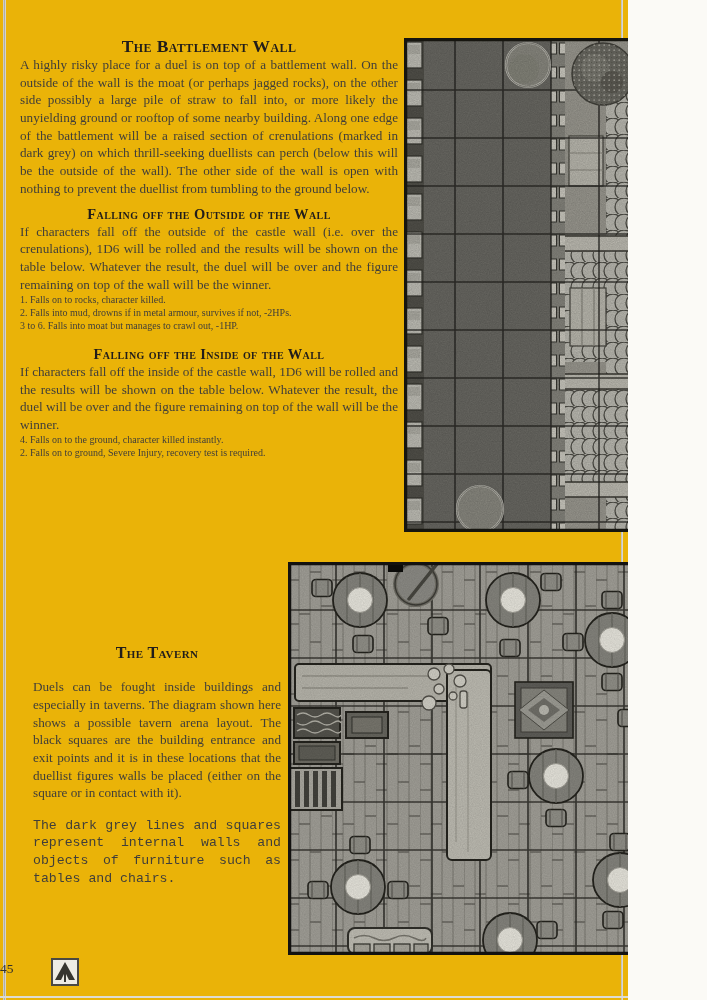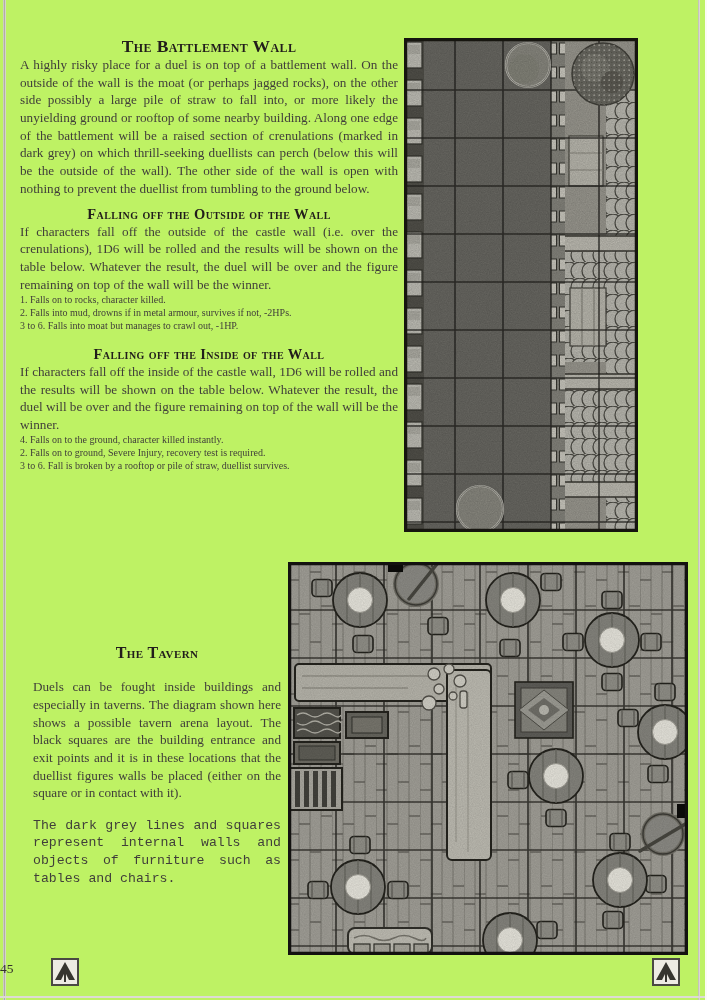--- a/index.html
+++ b/index.html
@@ -1,16 +1,16 @@
 <!DOCTYPE html>
 <html><head>
 <meta charset="utf-8">
 <style>
   html,body{margin:0;padding:0;background:#fbfaf6;}
-  .page{position:relative;width:705px;height:1000px;background:#bef264;overflow:hidden;
+  .page{position:relative;width:628px;height:1000px;background:#eab308;overflow:hidden;
         font-family:"Liberation Serif", serif;color:#3b3936;}
   .edge-left{position:absolute;left:3px;top:0;bottom:0;width:3px;
              background:linear-gradient(to right,#dcdad2,#b0aea6,#e9e7df);}
   .edge-right{position:absolute;right:5px;top:0;bottom:0;width:2px;
               background:linear-gradient(to left,#e4e2da,#bab8b0);}
   .edge-bottom{position:absolute;left:0;right:0;bottom:2px;height:2px;background:#dddbd3;}
 
   .text-col{position:absolute;left:20px;top:36px;width:378px;}
   .tavern-col{position:absolute;left:33px;top:644px;width:248px;}
 
@@ -60,21 +60,20 @@
     <h2 class="m-h2a">Falling off the Outside of the Wall</h2>
     <p class="body m-p2">If characters fall off the outside of the castle wall (i.e. over the crenulations), 1D6 will be rolled and the results will be shown on the table below. Whatever the result, the duel will be over and the figure remaining on top of the wall will be the winner.</p>
     <p class="li m-li1">1. Falls on to rocks, character killed.</p>
     <p class="li m-li">2. Falls into mud, drowns if in metal armour, survives if not, -2HPs.</p>
     <p class="li m-li">3 to 6.  Falls into moat but manages to crawl out, -1HP.</p>
 
     <h2 class="m-h2b">Falling off the Inside of the Wall</h2>
     <p class="body m-p2">If characters fall off the inside of the castle wall, 1D6 will be rolled and the results will be shown on the table below. Whatever the result, the duel will be over and the figure remaining on top of the wall will be the winner.</p>
     <p class="li m-li1">4. Falls on to the ground, character killed instantly.</p>
     <p class="li m-li">2. Falls on to ground, Severe Injury, recovery test is required.</p>
-    <p class="li m-li">3 to 6.  Fall is broken by a rooftop or pile of straw, duellist survives.</p>
   </div>
 
   <div class="tavern-col">
     <h1>The Tavern</h1>
     <p class="body">Duels can be fought inside buildings and especially in taverns. The diagram shown here shows a possible tavern arena layout. The black squares are the building entrance and exit points and it is in these locations that the duellist figures walls be placed (either on the square or in contact with it).</p>
     <p class="body second">The dark grey lines and squares represent internal walls and objects of furniture such as tables and chairs.</p>
   </div>
 
   <div class="map battlement-map">
     <svg width="234" height="494" viewBox="0 0 234 494">

